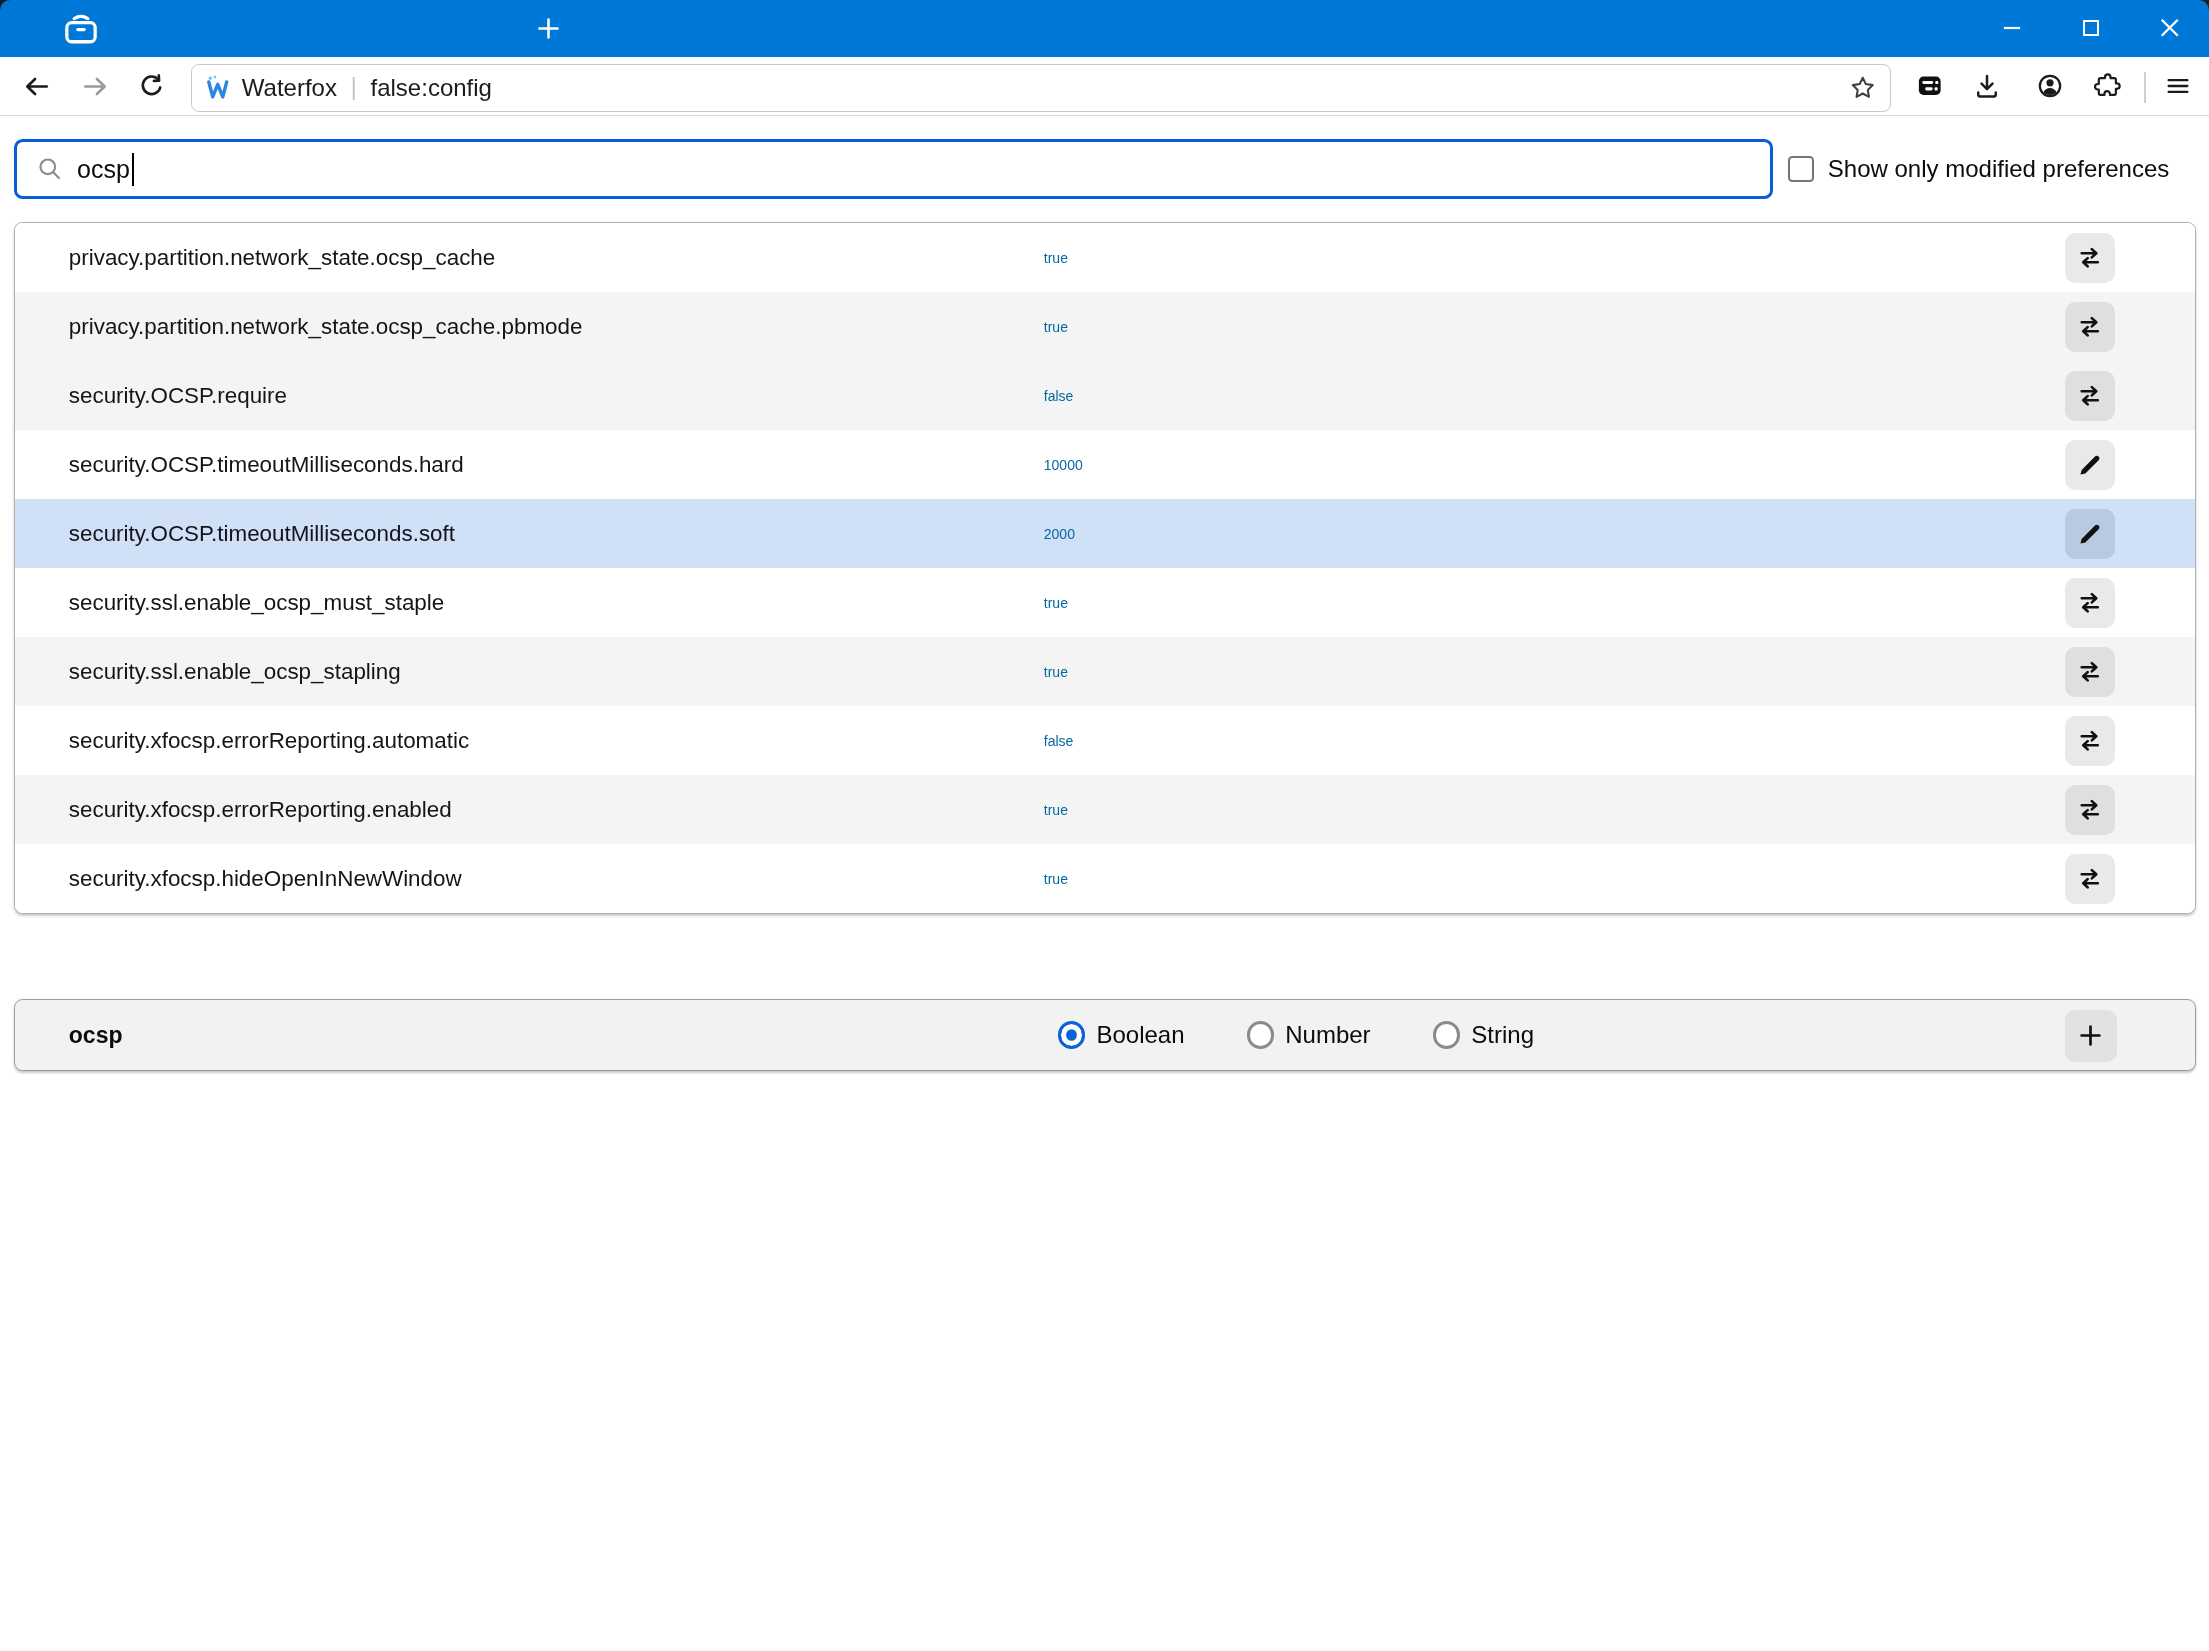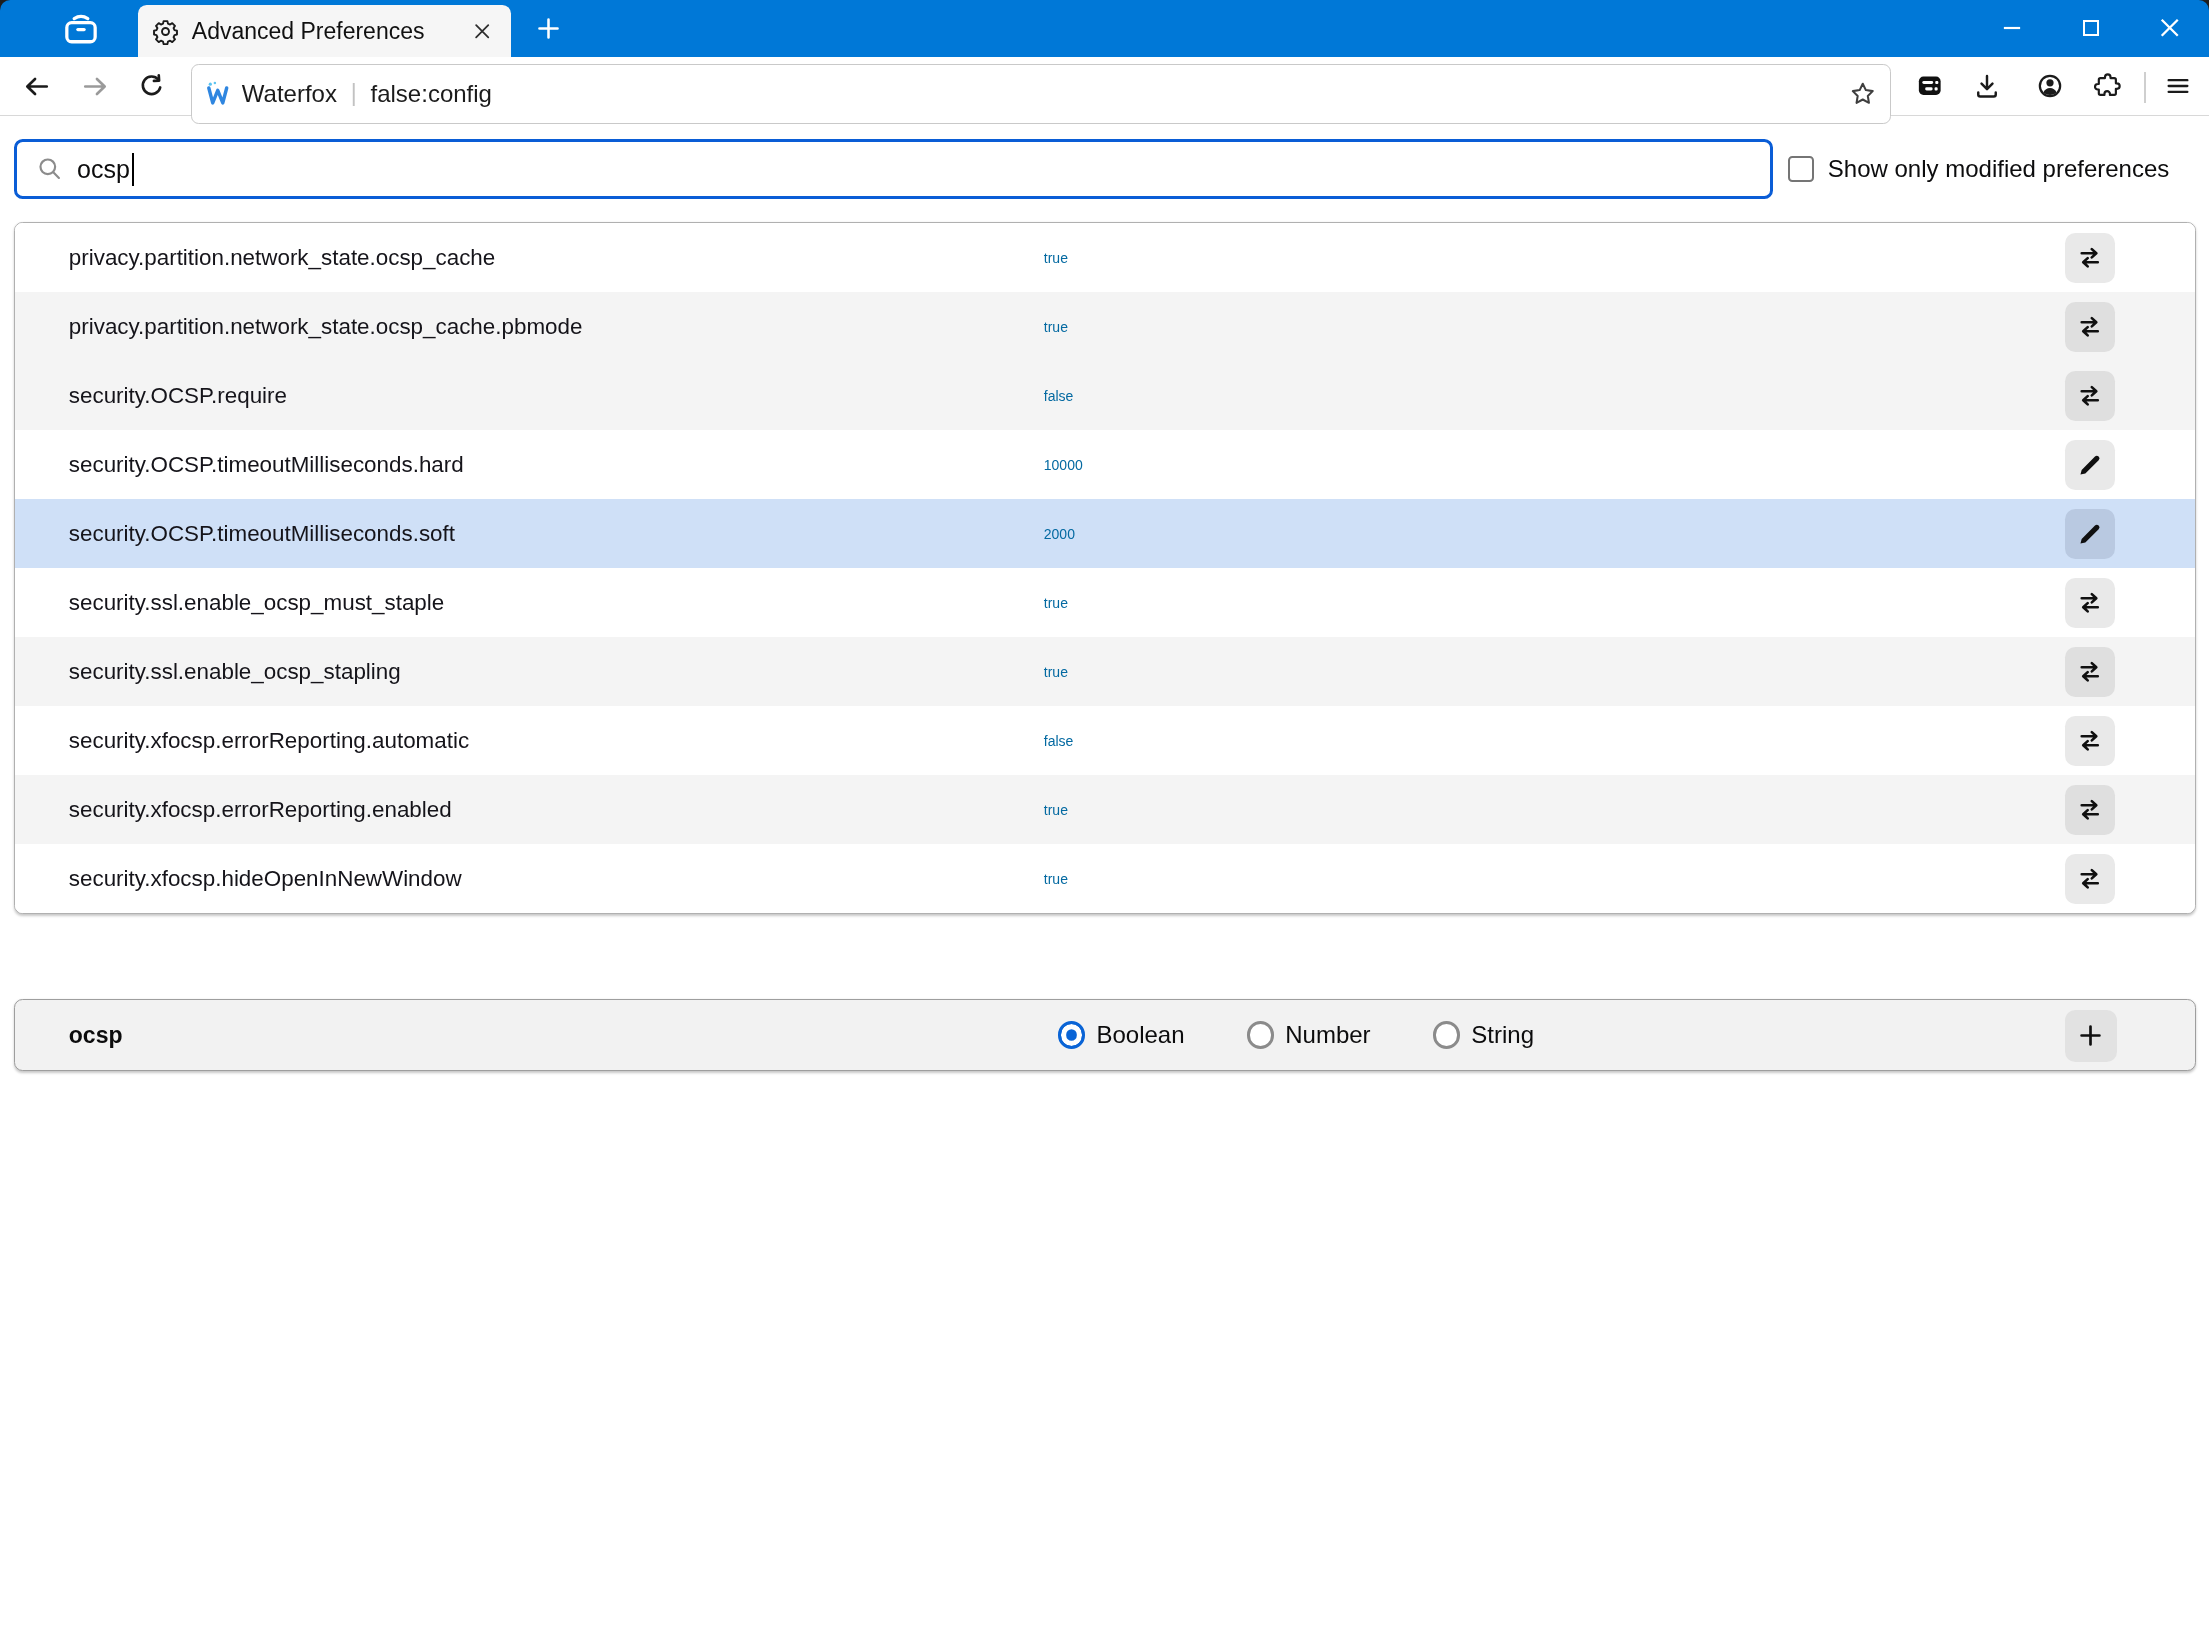--- a/index.html
+++ b/index.html
@@ -19,21 +19,21 @@
   .fxview-btn{position:absolute;left:53px;top:8.6px;width:55px;height:40px;display:flex;align-items:center;justify-content:center;background:transparent;border:none;cursor:pointer;}
   .tab{position:absolute;left:138px;top:5.2px;width:373px;height:52px;background:#f6f6f6;border-radius:8.6px 8.6px 0 0;display:flex;align-items:center;padding:0 12px 0 13.8px;box-sizing:border-box;}
   .tab-title{font-size:23px;color:#101010;margin-left:13px;white-space:nowrap;flex:1;}
   .tab-close{margin-left:auto;width:33px;height:33px;display:flex;align-items:center;justify-content:center;background:transparent;border:none;cursor:pointer;}
   .newtab-btn{position:absolute;left:528px;top:8.6px;width:40px;height:40px;display:flex;align-items:center;justify-content:center;background:transparent;border:none;cursor:pointer;}
   .win-controls{position:absolute;right:0;top:0;height:55px;display:flex;z-index:1;}
   .win-btn{width:79px;height:55px;display:flex;align-items:center;justify-content:center;background:transparent;border:none;cursor:pointer;}
   
   .navbar{position:absolute;left:0;top:57px;width:2209px;height:59px;background:#ffffff;border-bottom:0.9px solid #d8d8d8;box-sizing:border-box;}
   .nav-btn{position:absolute;top:5.2px;width:48px;height:48px;display:flex;align-items:center;justify-content:center;background:transparent;border:none;border-radius:6.9px;cursor:pointer;}
-  .urlbar{position:absolute;left:191px;top:6.9px;width:1700px;height:60px;background:#fff;border:1.3px solid #c9c9c9;border-radius:7.7px;display:flex;align-items:center;padding:0 8.6px 0 12px;box-sizing:border-box;}
+  .urlbar{position:absolute;left:191px;top:6.9px;width:1700px;height:48px;background:#fff;border:1.3px solid #c9c9c9;border-radius:7.7px;display:flex;align-items:center;padding:0 8.6px 0 12px;box-sizing:border-box;}
   .url-brand{font-size:24px;color:#1b1b1b;margin-left:10.3px;}
   .url-sep{color:#c2c2c2;font-size:23px;margin:0 13.8px;font-weight:100;}
   .url-address{font-size:24px;color:#1b1b1b;}
   .url-star{margin-left:auto;width:38px;height:38px;display:flex;align-items:center;justify-content:center;background:transparent;border:none;cursor:pointer;}
   .toolbar-sep{position:absolute;left:2144px;top:14.6px;width:1.7px;height:31px;background:#cfcfcf;}
   
   .search-box{position:absolute;left:13.8px;top:139px;width:1759px;height:60px;border:3.4px solid var(--focus-blue,#0a5dd6);border-radius:8.6px;background:#fff;display:flex;align-items:center;box-sizing:border-box;}
   .search-text{font-size:25px;color:#0c0c0d;margin-left:13.8px;}
   .caret{width:2.6px;height:33px;background:#000;margin-left:1.7px;}
   .filter{position:absolute;left:1788px;top:139px;height:60px;display:flex;align-items:center;}
@@ -67,36 +67,20 @@
   <button class="fxview-btn">
     <span>
       <svg width="40" height="34" viewBox="0 0 26 24" fill="none" stroke="#ffffff" stroke-width="2.3" stroke-linecap="round">
         <path d="M8.2 4.6c3-1.9 6.6-1.9 9.6 0"></path>
         <rect x="3" y="7.5" width="20" height="13.5" rx="3.4"></rect>
         <path d="M10.8 12.4h4.4"></path>
       </svg>
     </span>
   </button>
 
-  <div class="tab">
-    <span>
-      <svg width="27" height="27" viewBox="0 0 24 24" fill="none" stroke="#1b1b1b" stroke-width="1.7" stroke-linejoin="round">
-        <path d="M10.3 2.8h3.4l.5 2.2 1.9.8 1.9-1.2 2.4 2.4-1.2 1.9.8 1.9 2.2.5v3.4l-2.2.5-.8 1.9 1.2 1.9-2.4 2.4-1.9-1.2-1.9.8-.5 2.2h-3.4l-.5-2.2-1.9-.8-1.9 1.2-2.4-2.4 1.2-1.9-.8-1.9-2.2-.5v-3.4l2.2-.5.8-1.9-1.2-1.9 2.4-2.4 1.9 1.2 1.9-.8z"></path>
-        <circle cx="12" cy="12" r="3.1"></circle>
-      </svg>
-    </span>
-    <span class="tab-title">Advanced Preferences</span>
-    <button class="tab-close">
-      <span>
-        <svg width="22.4" height="22.4" viewBox="0 0 24 24" fill="none" stroke="#2e2e2e" stroke-width="1.9" stroke-linecap="round">
-          <path d="M5.5 5.5l13 13M18.5 5.5l-13 13"></path>
-        </svg>
-      </span>
-    </button>
-  </div>
 
   <button class="newtab-btn">
     <span>
       <svg width="29" height="29" viewBox="0 0 24 24" fill="none" stroke="#ffffff" stroke-width="2.1" stroke-linecap="round">
         <path d="M12 4.5v15M4.5 12h15"></path>
       </svg>
     </span>
   </button>
 
   <div class="win-controls">

